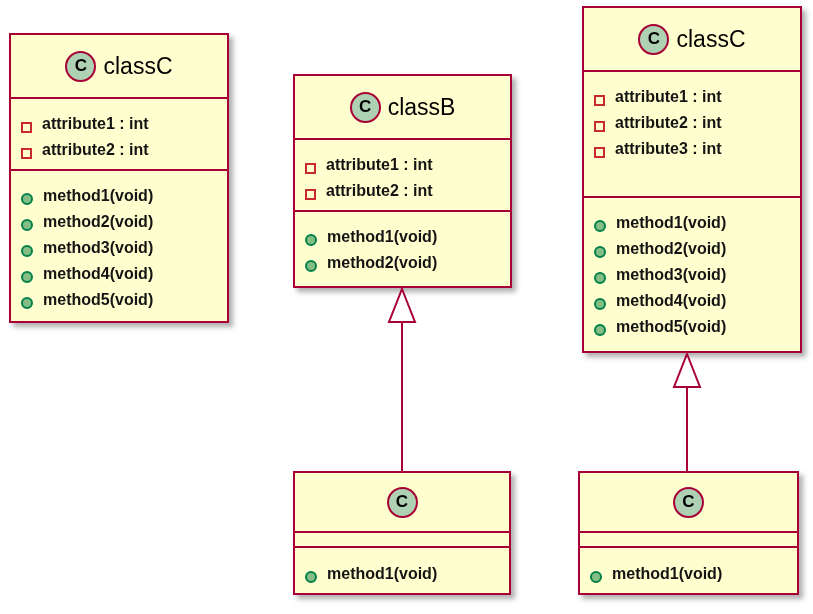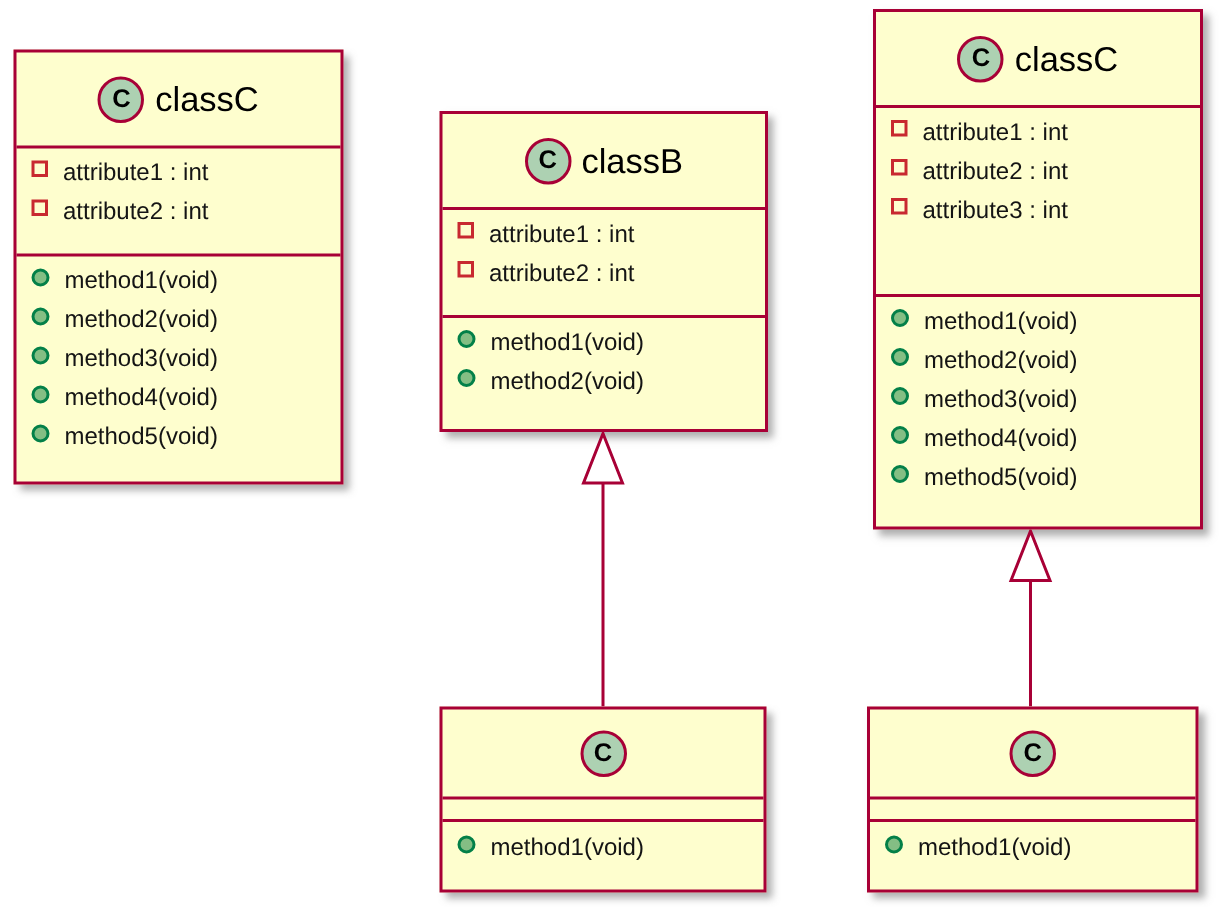--- a/index.html
+++ b/index.html
@@ -24,22 +24,22 @@
     display:flex; align-items:center; justify-content:center;
     font-weight:bold; font-size:17px; color:#000;
   }
   .title-text { font-size:23px; color:#000; }
   .compartment {
     box-sizing:border-box; border-top:2px solid #A80036;
     padding:8px 10px 6px 10px;
   }
   .compartment.empty { padding:0; height:15px; flex:0 0 auto; }
   .member-row {
-    display:flex; align-items:flex-start; gap:10px;
-    height:26px; font-size:16px; color:#141414; white-space:nowrap;
+    display:flex; align-items:flex-end; gap:10px;
+    height:26px; font-size:16px; color:#141414; white-space:nowrap;font-weight:bold;
   }
   .icon-field {
     box-sizing:border-box; width:11px; height:11px; flex:0 0 auto;
     border:2px solid #C82930; background:transparent;
   }
   .icon-method {
     box-sizing:border-box; width:12px; height:12px; flex:0 0 auto;
     border-radius:50%; border:2px solid #038048; background:#84BE84;
   }
   .arrow { position:absolute; }

